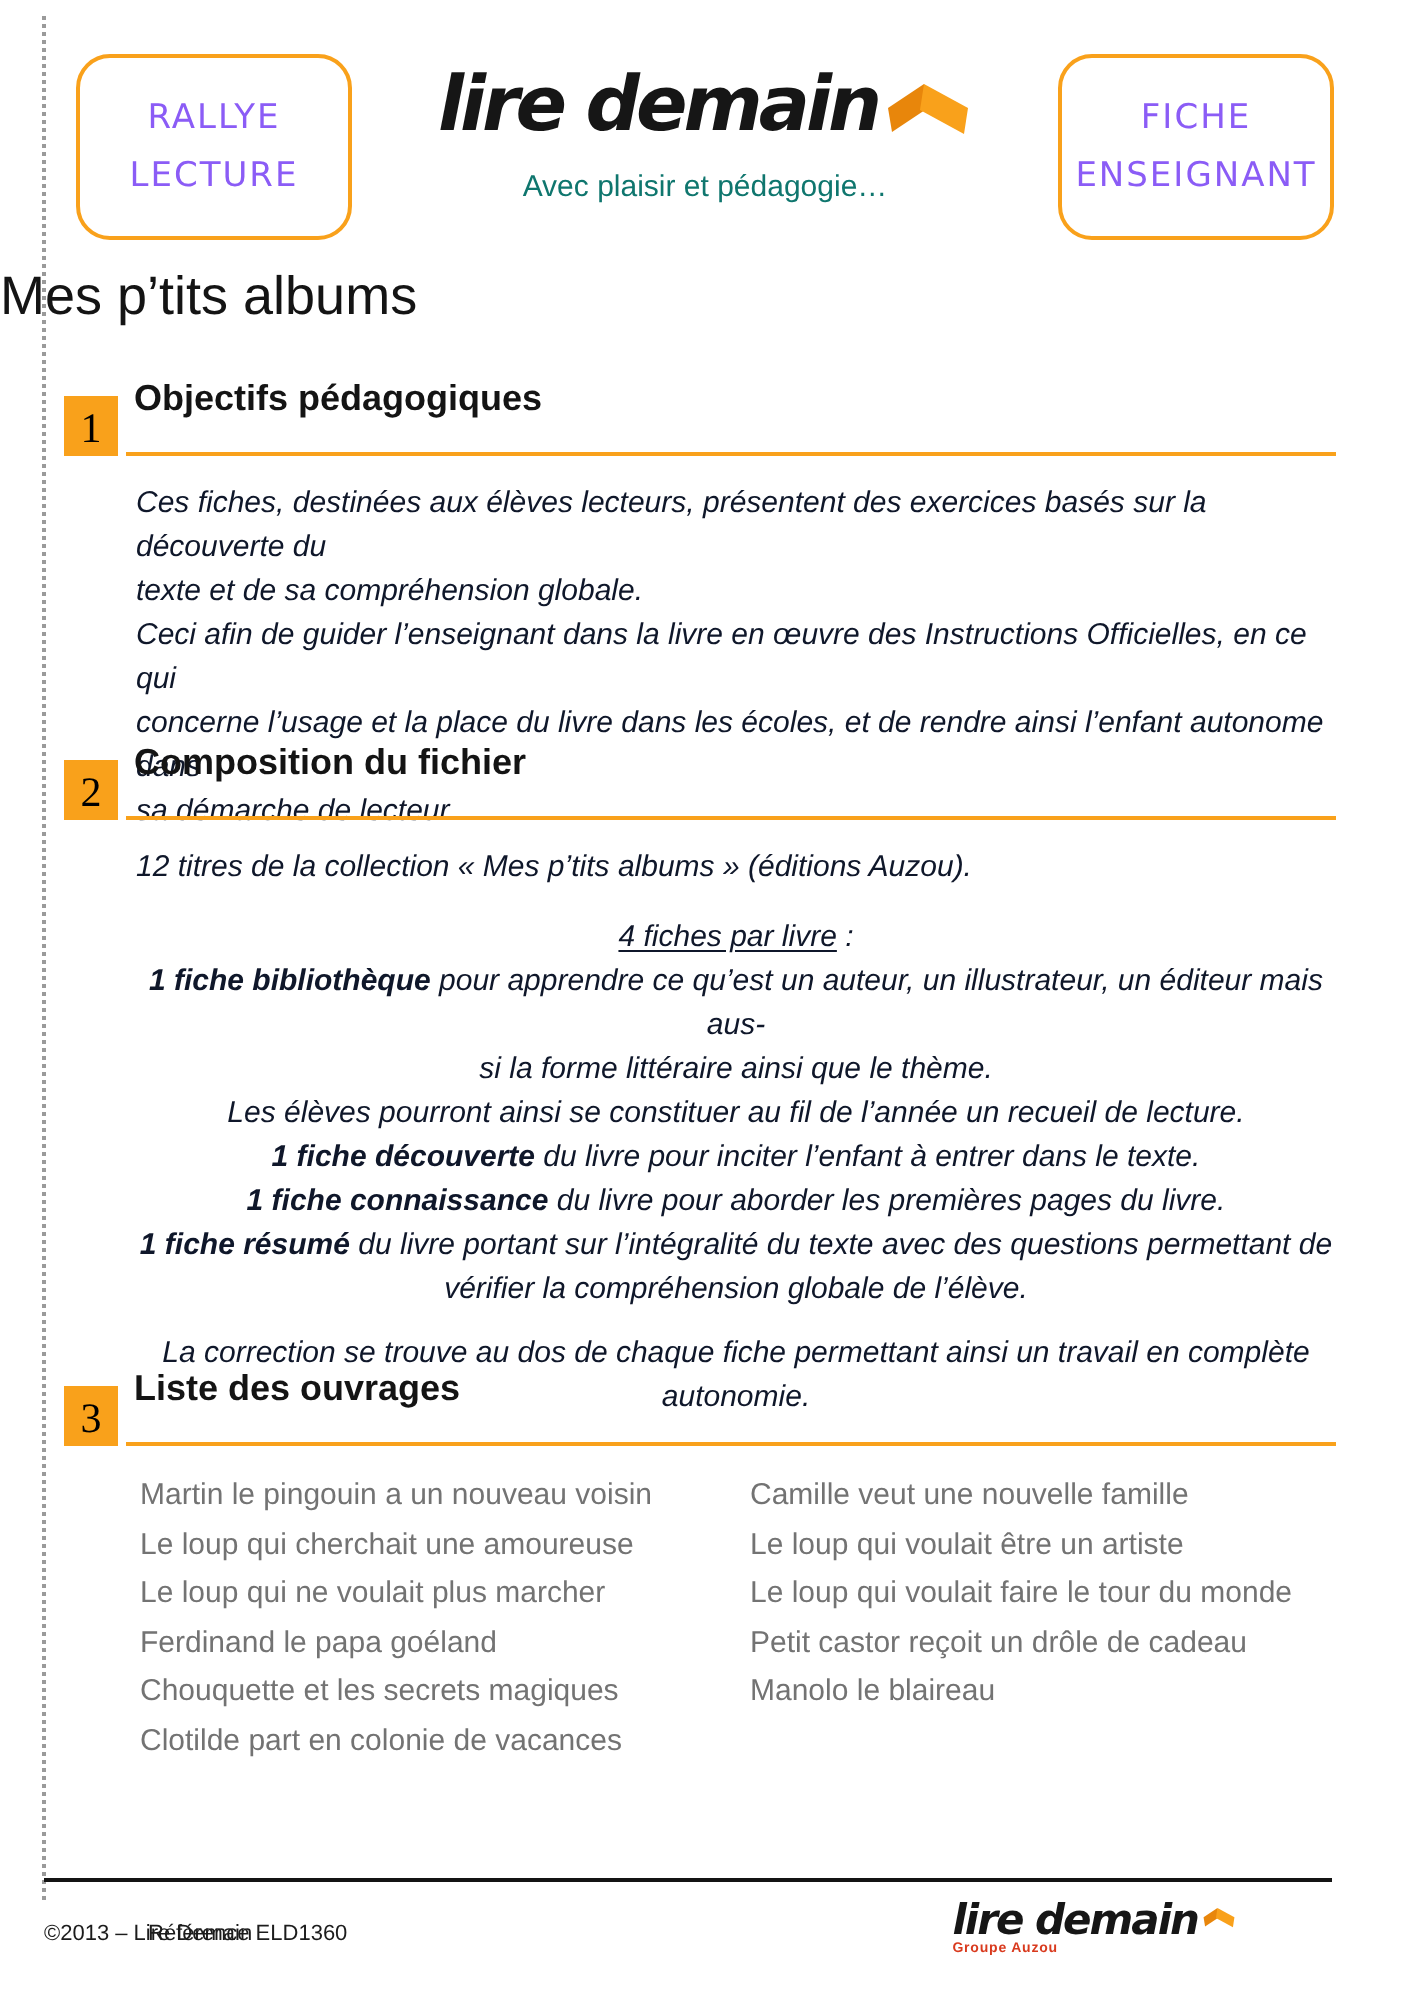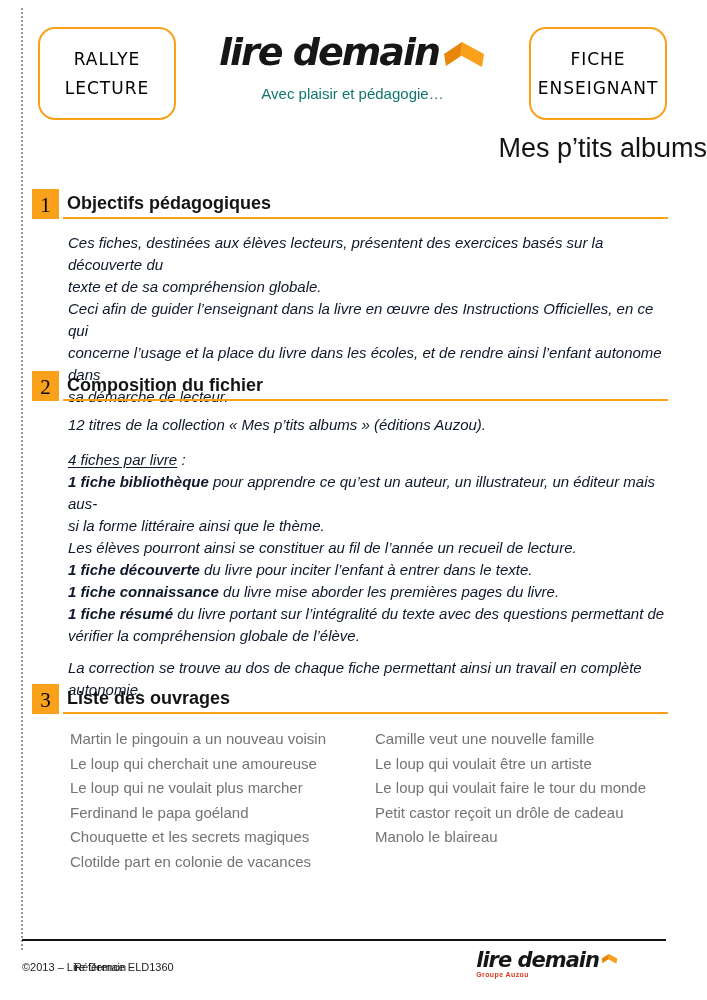--- a/index.html
+++ b/index.html
@@ -10,45 +10,45 @@
     overflow:hidden;
   }
   .cutline { position:absolute; left:21px; top:8px; height:942px; border-left:2px dotted #9a9a9a; }
 
   
   .header { position:absolute; left:38px; right:40px; top:27px; height:93px; }
   .badge {
     position:absolute; top:0; width:138px; height:93px; border:2px solid #f9a11b;
     border-radius:17px; background:#fff; display:flex; flex-direction:column;
     justify-content:center; align-items:center; gap:9px;
-    font-family:"DejaVu Sans",sans-serif; font-size:17px; letter-spacing:1px; color:#000000;text-align:right;
+    font-family:"DejaVu Sans",sans-serif; font-size:17px; letter-spacing:1px; color:#8b5cf6;text-align:right;
   }
   .badge.left { left:0; } .badge.right { right:0; }
   .logo-block { position:absolute; left:50%; transform:translateX(-50%); top:5px; width:280px; text-align:center; }
   .logo-row { display:flex; justify-content:center; align-items:flex-start; }
   .logo-text { font-family:"DejaVu Sans",sans-serif; font-style:italic; font-weight:bold;
     font-size:38px; letter-spacing:-2px; line-height:1.1; color:#161616; }
   .logo-icon { margin:8px 0 0 3px; }
   .tagline { margin-top:11px; font-size:15px; color:#0f766e; }
 
   
-  .title { position:absolute; top:133px; left:0; width:100%; text-align:right;
+  .title { position:absolute; top:133px; left:0; width:100%; text-align:left;
     font-size:27px; font-weight:400; letter-spacing:0; color:#141414; }
 
   
   .section { position:absolute; left:32px; right:39px; }
   #sec1 { top:189px; } #sec2 { top:371px; } #sec3 { top:684px; }
   .sec-head { display:flex; align-items:flex-end; }
   .sec-num { width:27px; height:30px; background:#f9a11b; color:#000;
     font-family:"Liberation Serif","DejaVu Serif",serif; font-size:21px;
     display:flex; align-items:flex-end; justify-content:center; padding-bottom:1px; }
-  .sec-title-wrap { flex:1; margin-left:4px; border-bottom:2px solid #f9a11b; padding:0 0 3px 4px; }
+  .sec-title-wrap { flex:1; margin-left:4px; border-bottom:2px solid #f9a11b; padding:0 0 16px 4px; }
   .sec-title { font-size:18px; font-weight:bold; color:#141414; }
   .sec-body { margin-left:36px; margin-top:13px; font-size:15px; line-height:22px; color:#0f172a;font-style:italic; }
-  .para + .para { margin-top:13px; }
+  .para + .para { margin-top:13px;text-align:center; }
   #sec2 .para:last-child { margin-top:10px; }
   .b { font-weight:bold; }
   .u { text-decoration:underline; text-underline-offset:2px; }
 
   
   .books { margin-left:38px; margin-top:13px; display:grid; grid-template-columns:305px 1fr;
     font-size:15px; line-height:24.6px; color:#737373; }
 
   
   .footer-line { position:absolute; left:22px; right:41px; top:939px; border-top:2px solid #141414; }
@@ -121,21 +121,21 @@
     <div class="sec-body">
         <div class="para">
           <div class="line">12 titres de la collection « Mes p’tits albums » (éditions Auzou).</div>
         </div>
         <div class="para">
           <div class="line"><span class="u">4 fiches par livre</span><span> :</span></div>
           <div class="line"><span class="b">1 fiche bibliothèque</span><span> pour apprendre ce qu’est un auteur, un illustrateur, un éditeur mais aus-</span></div>
           <div class="line">si la forme littéraire ainsi que le thème.</div>
           <div class="line">Les élèves pourront ainsi se constituer au fil de l’année un recueil de lecture.</div>
           <div class="line"><span class="b">1 fiche découverte</span><span> du livre pour inciter l’enfant à entrer dans le texte.</span></div>
-          <div class="line"><span class="b">1 fiche connaissance</span><span> du livre mise aborder les premières pages du livre.</span></div>
+          <div class="line"><span class="b">1 fiche connaissance</span><span> du livre pour aborder les premières pages du livre.</span></div>
           <div class="line"><span class="b">1 fiche résumé</span><span> du livre portant sur l’intégralité du texte avec des questions permettant de</span></div>
           <div class="line">vérifier la compréhension globale de l’élève.</div>
         </div>
         <div class="para">
           <div class="line">La correction se trouve au dos de chaque fiche permettant ainsi un travail en complète</div>
           <div class="line">autonomie.</div>
         </div>
       </div>
   </section>
 

